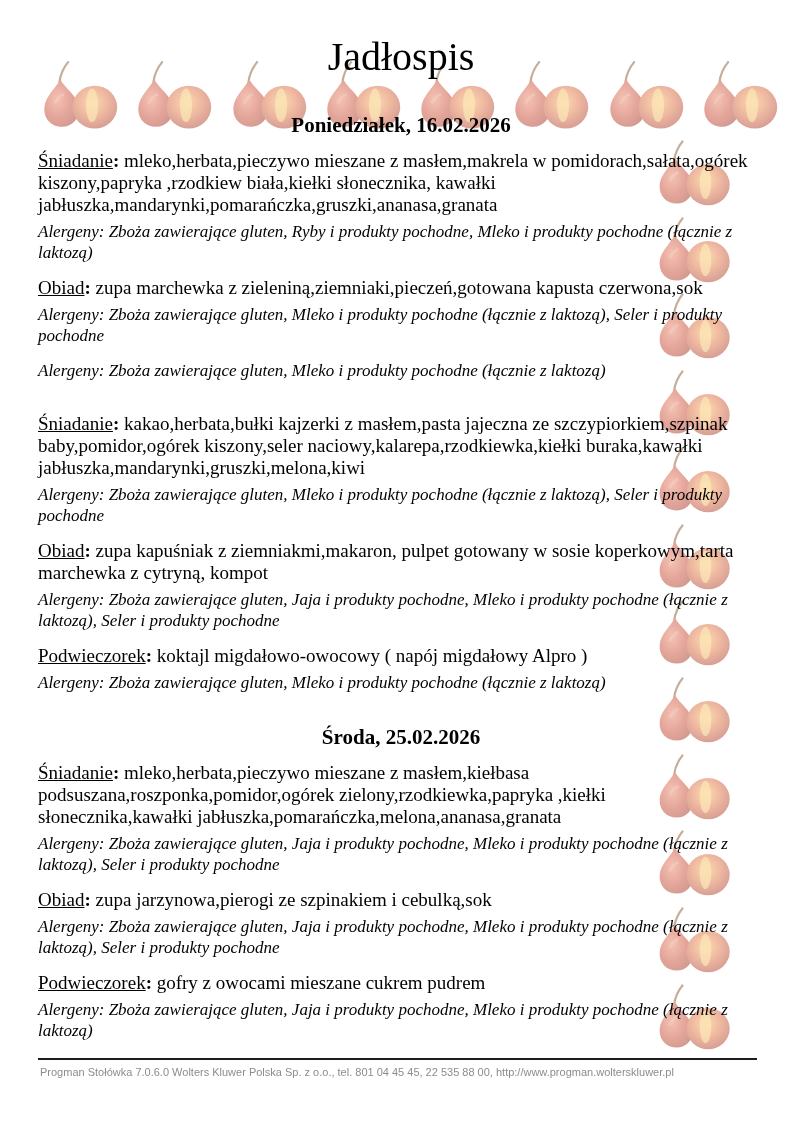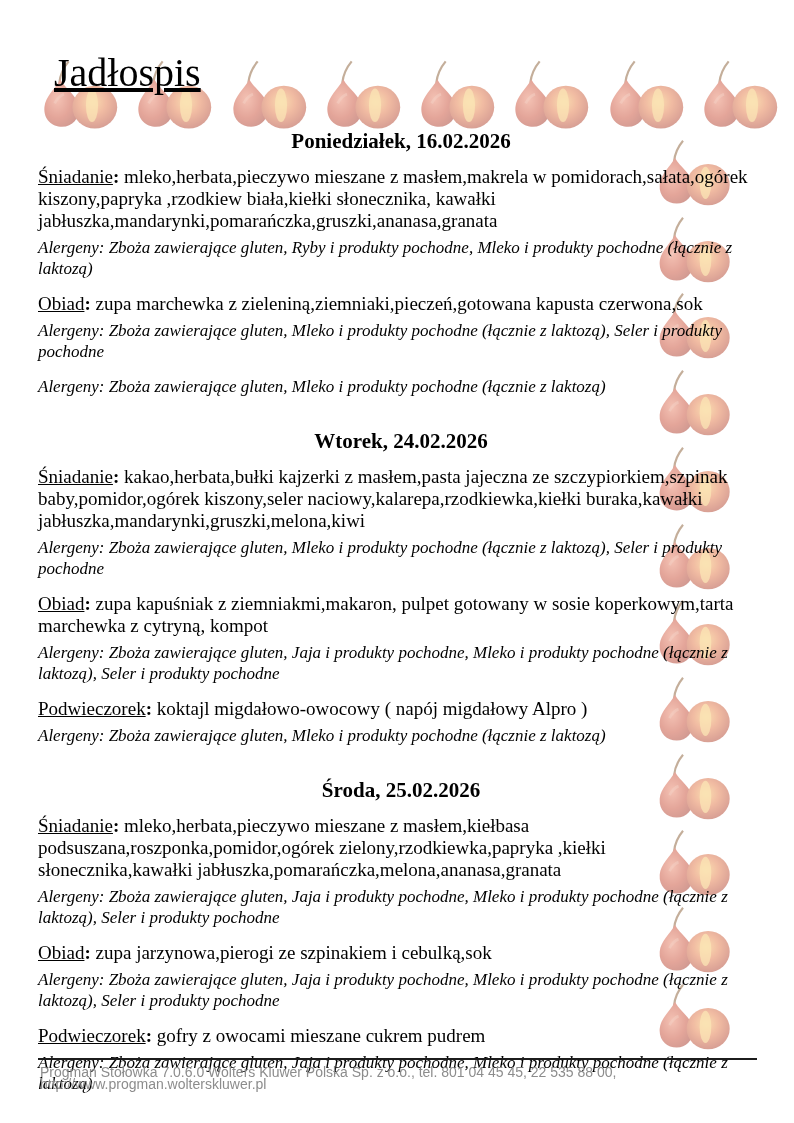--- a/index.html
+++ b/index.html
@@ -25,22 +25,22 @@
   }
   .fruit { width: 84px; height: 74px; opacity: 0.45; flex: 0 0 auto; }
   .right-fruits .fruit { width: 88px; height: 70px; }
 
   
   .content {
     position: relative; z-index: 1;
     padding: 34px 30px 0 38px;
   }
   .page-title {
-    margin: 16px; 
-    font-size: 40px; font-weight: normal; line-height: 46px; text-decoration: underline;
+    margin: 0; text-align: center;
+    font-size: 40px; font-weight: normal; line-height: 46px;
   }
   .day { margin-top: 32px; }
   .content > .day:first-of-type { margin-top: 33px; }
   .day-title {
     margin: 0 0 12px 0; text-align: center;
     font-size: 21px; font-weight: bold; line-height: 25px;
   }
   .meal {
     margin: 0 0 5px 0;
     font-size: 19px; line-height: 22px;
@@ -55,21 +55,21 @@
 
   
   .footer-divider {
     position: absolute; left: 38px; right: 37px; top: 1058px;
     border: none; border-top: 2px solid #1c1c1c; margin: 0;
     z-index: 1;
   }
   .footer-text {
     position: absolute; left: 40px; right: 40px; top: 1066px;
     font-family: "Liberation Sans", sans-serif;
-    font-size: 14px; line-height: 12px; color: #8c8c8c;
+    font-size: 11px; line-height: 12px; color: #8c8c8c;
     z-index: 1;
   }
 </style>
 </head>
 <body>
 
 <svg width="0" height="0" style="position:absolute" aria-hidden="true">
   <defs>
     <radialGradient id="gPear" cx="38%" cy="42%" r="72%">
       <stop offset="0%" stop-color="#e8795a"></stop>
@@ -167,21 +167,20 @@
     <p class="meal"><span class="meal-name">Śniadanie</span><span class="meal-colon">:</span> <span class="meal-items">mleko,herbata,pieczywo mieszane z masłem,makrela w pomidorach,sałata,ogórek kiszony,papryka ,rzodkiew biała,kiełki słonecznika, kawałki jabłuszka,mandarynki,pomarańczka,gruszki,ananasa,granata</span></p>
     <p class="allergens">Alergeny: Zboża zawierające gluten, Ryby i produkty pochodne, Mleko i produkty pochodne (łącznie z laktozą)</p>
 
     <p class="meal"><span class="meal-name">Obiad</span><span class="meal-colon">:</span> <span class="meal-items">zupa marchewka z zieleniną,ziemniaki,pieczeń,gotowana kapusta czerwona,sok</span></p>
     <p class="allergens">Alergeny: Zboża zawierające gluten, Mleko i produkty pochodne (łącznie z laktozą), Seler i produkty pochodne</p>
 
     <p class="allergens">Alergeny: Zboża zawierające gluten, Mleko i produkty pochodne (łącznie z laktozą)</p>
   </section>
 
   <section class="day">
-    <h2 class="day-title">Wtorek, 24.02.2026</h2>
 
     <p class="meal"><span class="meal-name">Śniadanie</span><span class="meal-colon">:</span> <span class="meal-items">kakao,herbata,bułki kajzerki z masłem,pasta jajeczna ze szczypiorkiem,szpinak baby,pomidor,ogórek kiszony,seler naciowy,kalarepa,rzodkiewka,kiełki buraka,kawałki jabłuszka,mandarynki,gruszki,melona,kiwi</span></p>
     <p class="allergens">Alergeny: Zboża zawierające gluten, Mleko i produkty pochodne (łącznie z laktozą), Seler i produkty pochodne</p>
 
     <p class="meal"><span class="meal-name">Obiad</span><span class="meal-colon">:</span> <span class="meal-items">zupa kapuśniak z ziemniakmi,makaron, pulpet gotowany w sosie koperkowym,tarta marchewka z cytryną, kompot</span></p>
     <p class="allergens">Alergeny: Zboża zawierające gluten, Jaja i produkty pochodne, Mleko i produkty pochodne (łącznie z laktozą), Seler i produkty pochodne</p>
 
     <p class="meal"><span class="meal-name">Podwieczorek</span><span class="meal-colon">:</span> <span class="meal-items">koktajl migdałowo-owocowy ( napój migdałowy Alpro )</span></p>
     <p class="allergens">Alergeny: Zboża zawierające gluten, Mleko i produkty pochodne (łącznie z laktozą)</p>
   </section>

